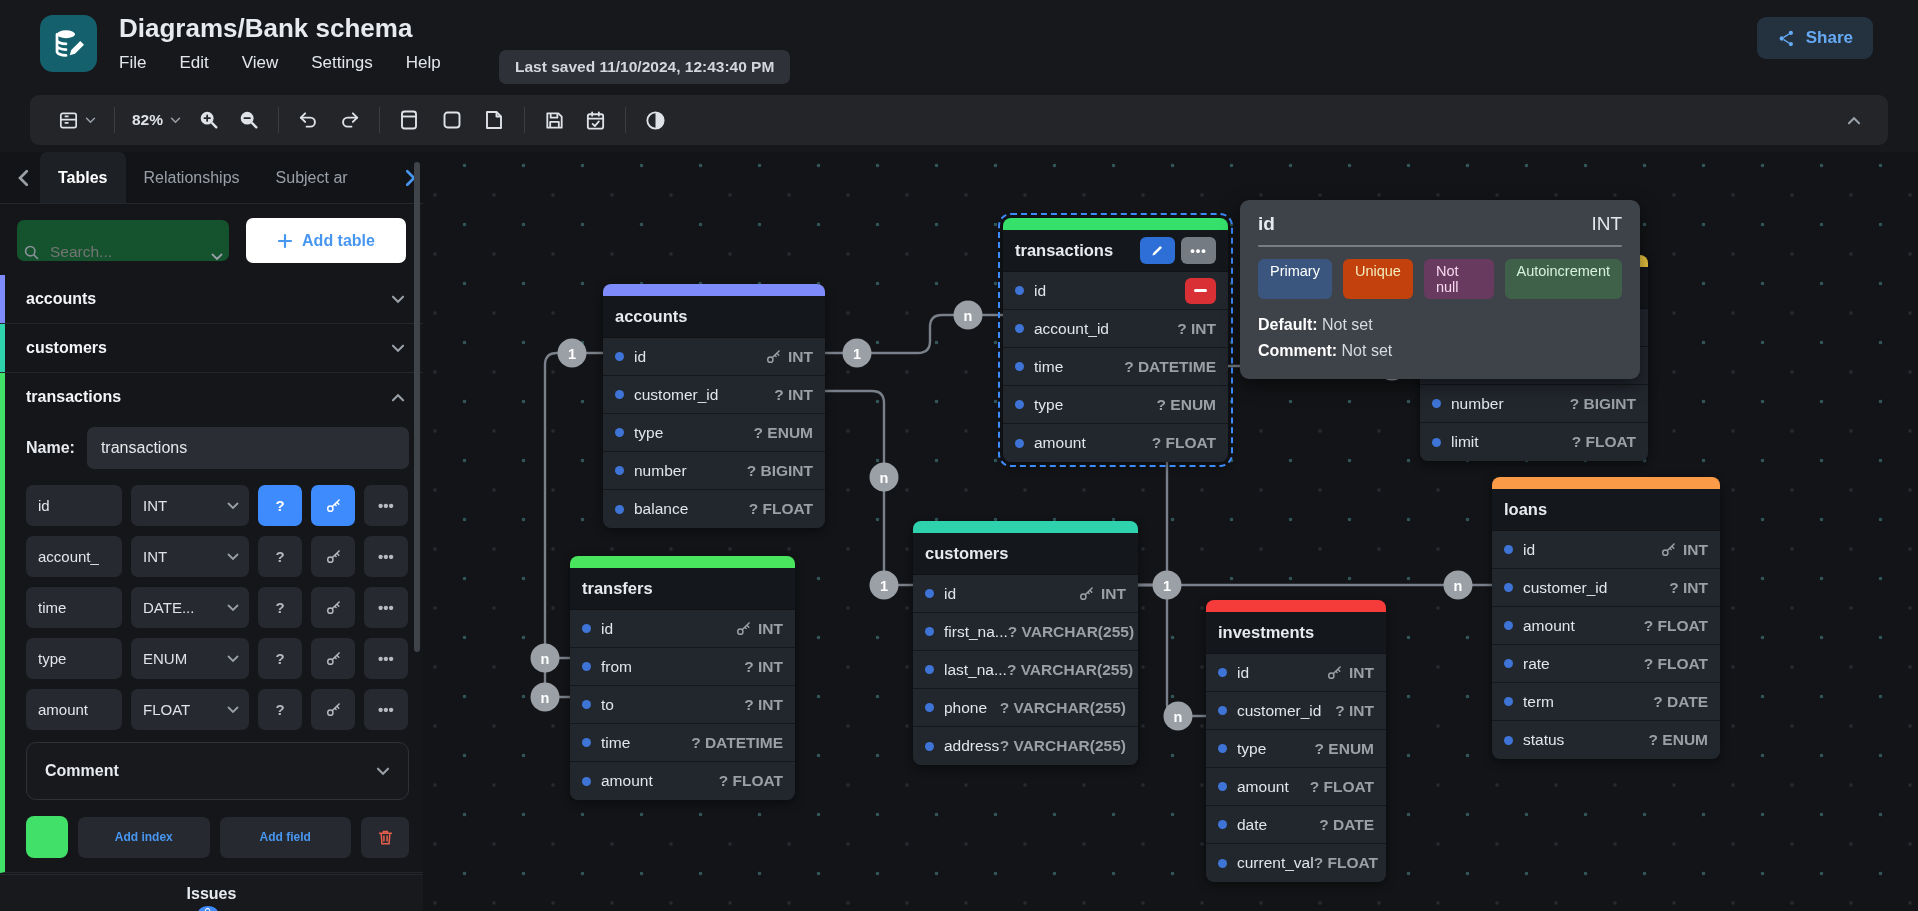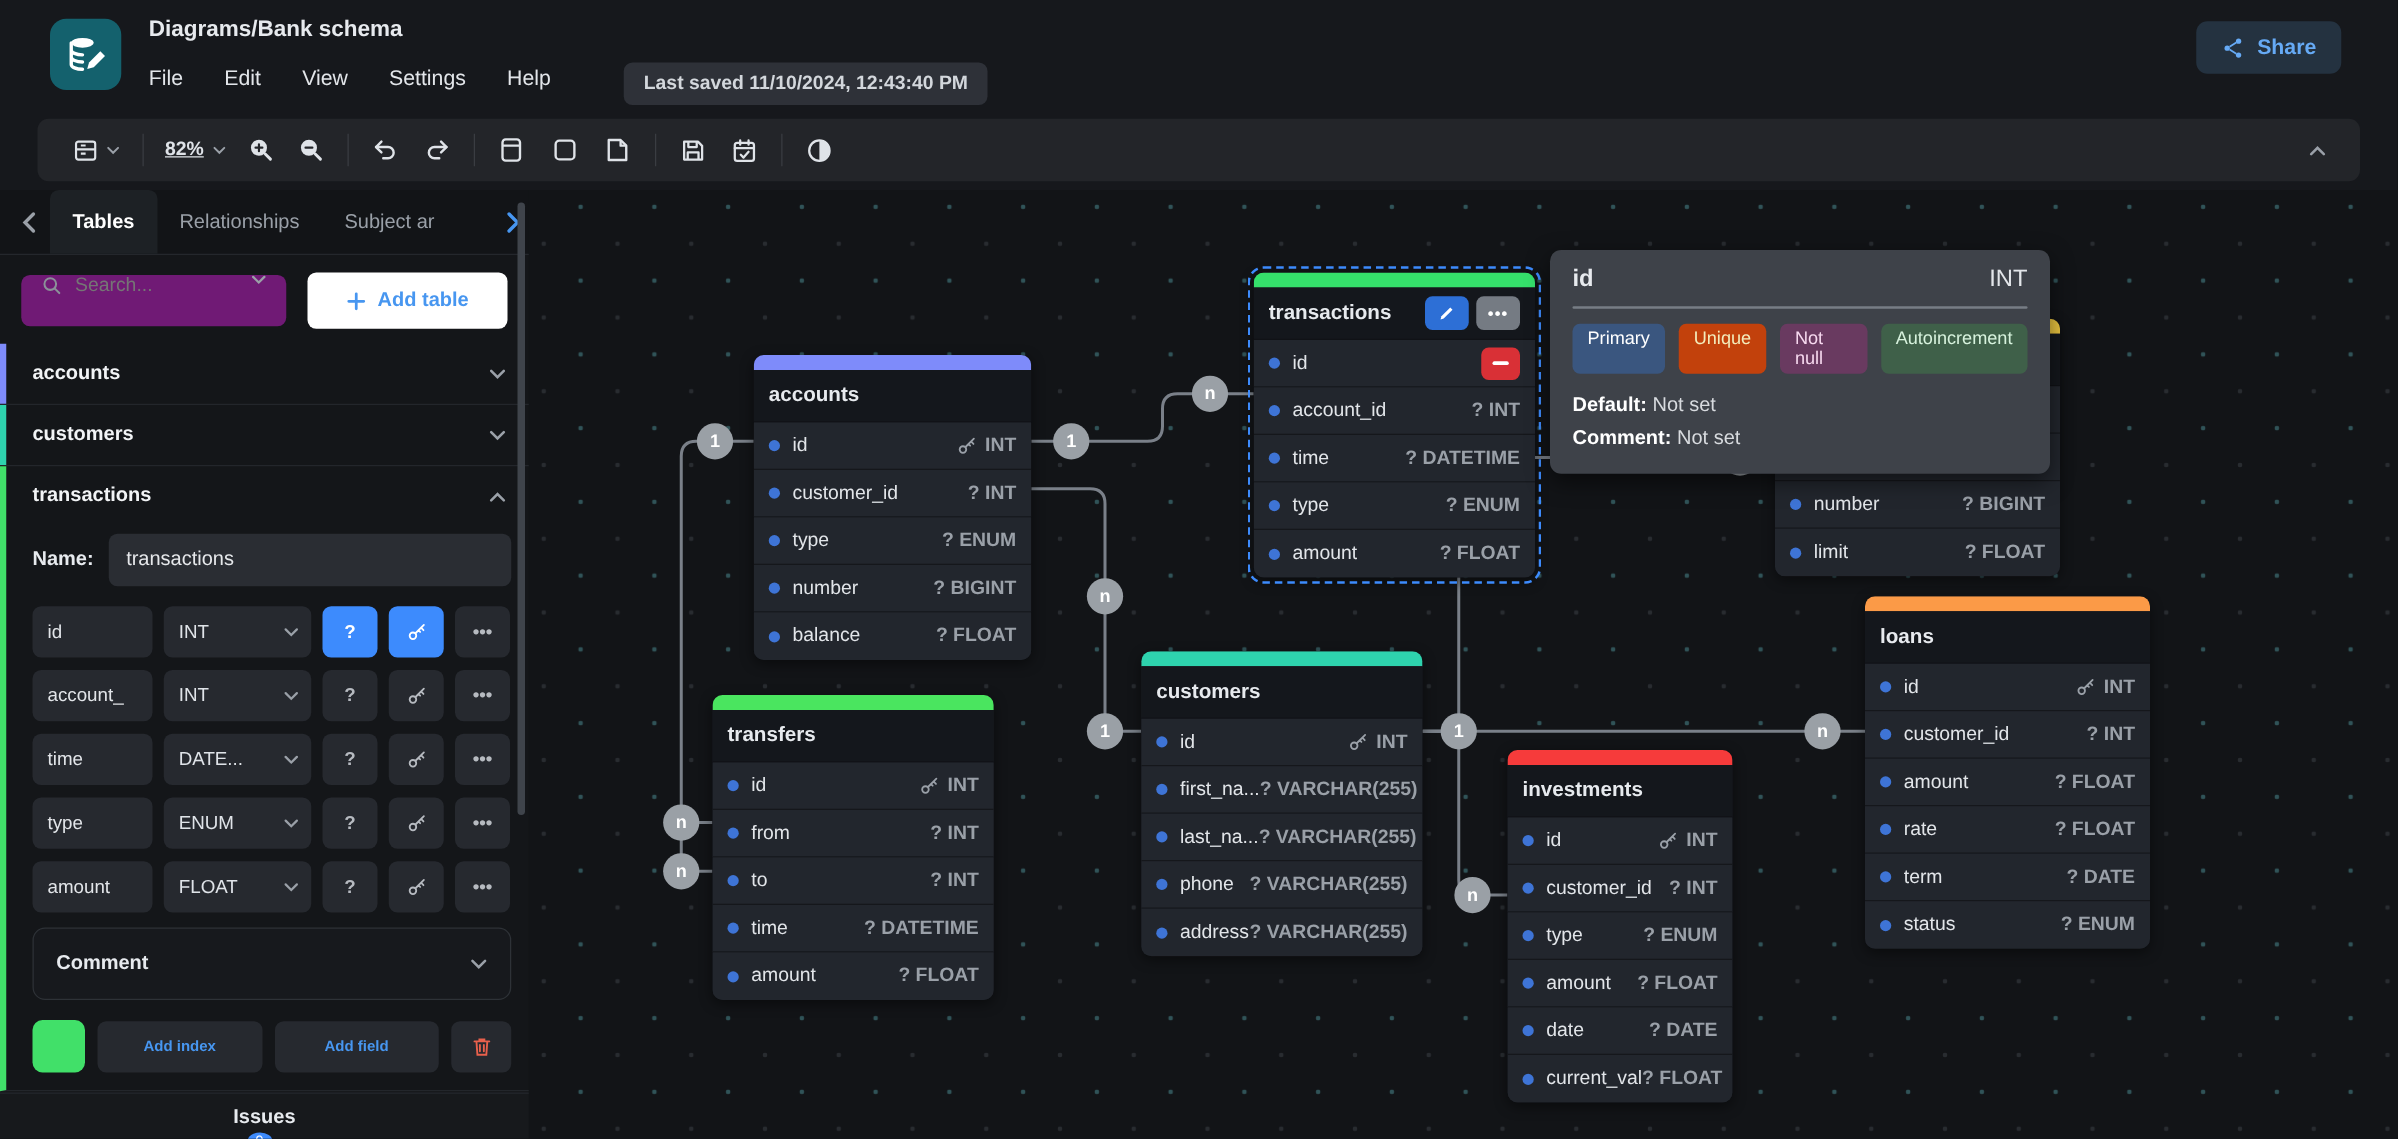--- a/index.html
+++ b/index.html
@@ -54,54 +54,54 @@
   .tt-div { height:2px; background:#777d85; margin:10px 0 12px; border-radius:1px; }
   .tt-badges { display:flex; gap:11px; margin-bottom:13px; }
   .tt-badge { padding:4px 12px; border-radius:6px; font-size:14.5px; }
   .tt-line { font-size:16px; line-height:1.65; color:#d8dbdf; }
   .tt-line b { color:#fff; }
 
   
   .band { position:absolute; top:0; left:0; right:0; height:152px; background:#16181c; z-index:3; }
   .logo { position:absolute; left:40px; top:15px; width:57px; height:57px; border-radius:13px;
     background:#14616d; display:flex; align-items:center; justify-content:center; }
-  .app-title { position:absolute; left:119px; top:13px; font-size:18px; font-weight:600; }
+  .app-title { position:absolute; left:119px; top:13px; font-size:26px; font-weight:600; }
   .menu-row { position:absolute; left:119px; top:53px; display:flex; align-items:center; gap:33px;
     font-size:17px; color:#e3e6ea; }
   .menu-item { cursor:default; }
   .saved-chip { position:absolute; left:499px; top:50px; height:34px; background:#2e3138;
     border-radius:7px; display:flex; align-items:center; padding:0 16px; font-size:15.5px;
     color:#d3d7dc; font-weight:600; }
   .share-btn { position:absolute; right:45px; top:17px; height:42px; background:#243240;
     border-radius:9px; display:flex; align-items:center; gap:10px; padding:0 20px;
     color:#66aaf5; font-size:17px; font-weight:600; }
 
   
   .toolbar { position:absolute; left:30px; right:30px; top:95px; height:50px; background:#232529;
     border-radius:9px; display:flex; align-items:center; padding:0 18px; color:#dfe3e8; }
   .tb-item { display:flex; align-items:center; gap:5px; padding:0 9px; height:36px; border-radius:6px; }
   .tb-sep { width:1px; height:26px; background:#3a3d42; margin:0 9px; }
-  .tb-zoom { font-size:15.5px; font-weight:600; padding:0 8px; display:flex; gap:7px; align-items:center;text-decoration:underline; }
+  .tb-zoom { font-size:15.5px; font-weight:600; padding:0 8px; display:flex; gap:7px; align-items:center; }
   .tb-right { margin-left:auto; }
   .chev { color:#9aa0a8; display:inline-flex; }
   .chev.up svg { transform:rotate(180deg); }
 
   
   .sidebar { position:absolute; left:0; top:152px; width:423px; bottom:0; background:#141619; z-index:4; }
   .tabs { height:52px; display:flex; align-items:center; background:#121417;
     border-bottom:1px solid #24272c; padding:0 6px; }
   .tab-back { width:34px; display:flex; justify-content:center; color:#9aa0a8; }
   .tab { padding:10px 18px; font-size:16px; color:#9aa0a8; white-space:nowrap; overflow:hidden; }
   .tab.active { background:#1d2125; border-radius:7px 7px 0 0; color:#fff; font-weight:bold;
     align-self:stretch; display:flex; align-items:center; }
   .tab-fwd { margin-left:auto; color:#4796f0; display:flex; }
 
   .search-row { display:flex; gap:17px; padding:14px 17px 12px; align-items:center; }
-  .search-box { flex:1; height:41px; background:#701a75; border-radius:7px; display:flex;
-    align-items:flex-start; padding:0 16px; gap:10px; color:#8b9199; }
+  .search-box { flex:1; height:41px; background:#14532d; border-radius:7px; display:flex;
+    align-items:flex-end; padding:0 6px; gap:10px; color:#8b9199; }
   .search-box input { background:transparent; border:none; outline:none; color:#cfd3d8;
     font-size:15.5px; width:110px; font-family:inherit; }
   .add-table { height:45px; min-width:160px; background:#ffffff; border:none; border-radius:7px;
     color:#4796f0; font-size:16px; font-weight:bold; display:flex; align-items:center;
     justify-content:center; gap:9px; font-family:inherit; }
 
   .acc-item { border-bottom:1px solid #23262b; }
   .acc-head { display:flex; align-items:center; height:48px; padding-right:18px; }
   .acc-bar { width:5px; align-self:stretch; margin-right:21px; }
   .acc-label { font-size:16px; font-weight:bold; color:#f2f4f6; }

